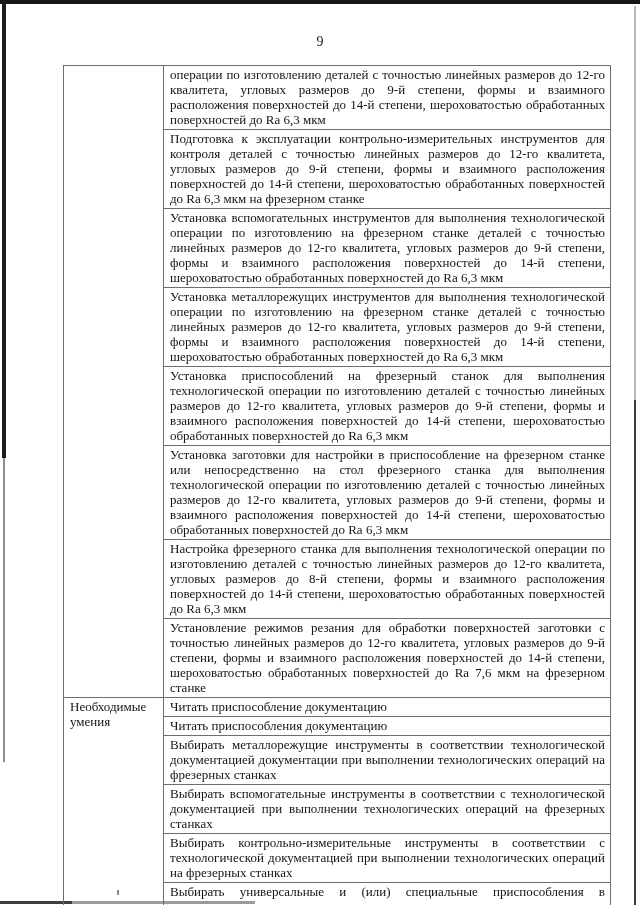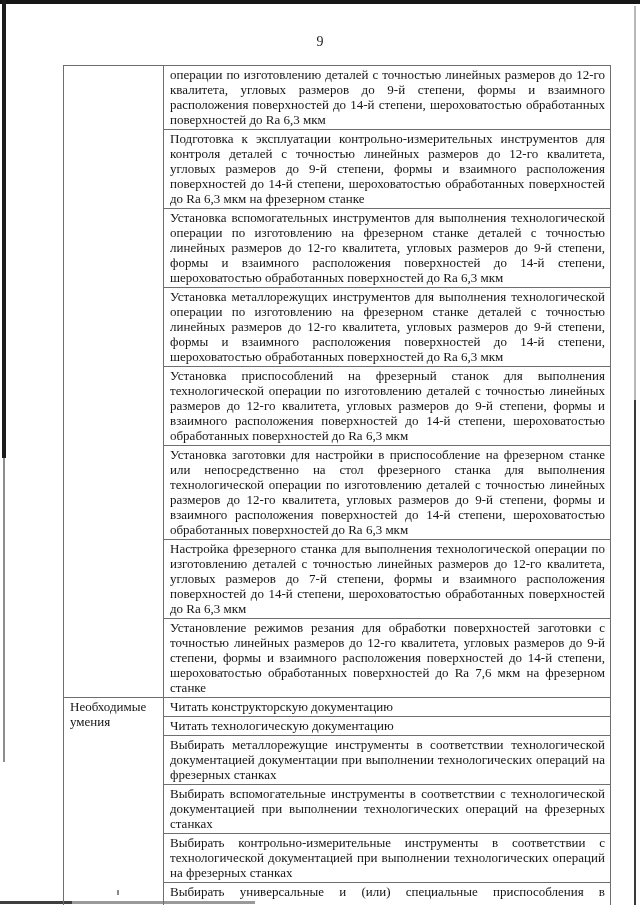--- a/index.html
+++ b/index.html
@@ -107,31 +107,31 @@
         <tr>
           <td class="content-cell">Установка металлорежущих инструментов для выполнения технологической операции по изготовлению на фрезерном станке деталей с точностью линейных размеров до 12-го квалитета, угловых размеров до 9-й степени, формы и взаимного расположения поверхностей до 14-й степени, шероховатостью обработанных поверхностей до Ra 6,3 мкм</td>
         </tr>
         <tr>
           <td class="content-cell">Установка приспособлений на фрезерный станок для выполнения технологической операции по изготовлению деталей с точностью линейных размеров до 12-го квалитета, угловых размеров до 9-й степени, формы и взаимного расположения поверхностей до 14-й степени, шероховатостью обработанных поверхностей до Ra 6,3 мкм</td>
         </tr>
         <tr>
           <td class="content-cell">Установка заготовки для настройки в приспособление на фрезерном станке или непосредственно на стол фрезерного станка для выполнения технологической операции по изготовлению деталей с точностью линейных размеров до 12-го квалитета, угловых размеров до 9-й степени, формы и взаимного расположения поверхностей до 14-й степени, шероховатостью обработанных поверхностей до Ra 6,3 мкм</td>
         </tr>
         <tr>
-          <td class="content-cell">Настройка фрезерного станка для выполнения технологической операции по изготовлению деталей с точностью линейных размеров до 12-го квалитета, угловых размеров до 7-й степени, формы и взаимного расположения поверхностей до 14-й степени, шероховатостью обработанных поверхностей до Ra 6,3 мкм</td>
+          <td class="content-cell">Настройка фрезерного станка для выполнения технологической операции по изготовлению деталей с точностью линейных размеров до 12-го квалитета, угловых размеров до 8-й степени, формы и взаимного расположения поверхностей до 14-й степени, шероховатостью обработанных поверхностей до Ra 6,3 мкм</td>
         </tr>
         <tr>
           <td class="content-cell">Установление режимов резания для обработки поверхностей заготовки с точностью линейных размеров до 12-го квалитета, угловых размеров до 9-й степени, формы и взаимного расположения поверхностей до 14-й степени, шероховатостью обработанных поверхностей до Ra 7,6 мкм на фрезерном станке</td>
         </tr>
         <tr>
           <td class="label-cell" rowspan="6">Необходимые умения</td>
-          <td class="content-cell">Читать конструкторскую документацию</td>
+          <td class="content-cell">Читать приспособление документацию</td>
         </tr>
         <tr>
-          <td class="content-cell">Читать технологическую документацию</td>
+          <td class="content-cell">Читать приспособления документацию</td>
         </tr>
         <tr>
           <td class="content-cell">Выбирать металлорежущие инструменты в соответствии технологической документацией документации при выполнении технологических операций на фрезерных станках</td>
         </tr>
         <tr>
           <td class="content-cell">Выбирать вспомогательные инструменты в соответствии с технологической документацией при выполнении технологических операций на фрезерных станках</td>
         </tr>
         <tr>
           <td class="content-cell">Выбирать контрольно-измерительные инструменты в соответствии с технологической документацией при выполнении технологических операций на фрезерных станках</td>
         </tr>

